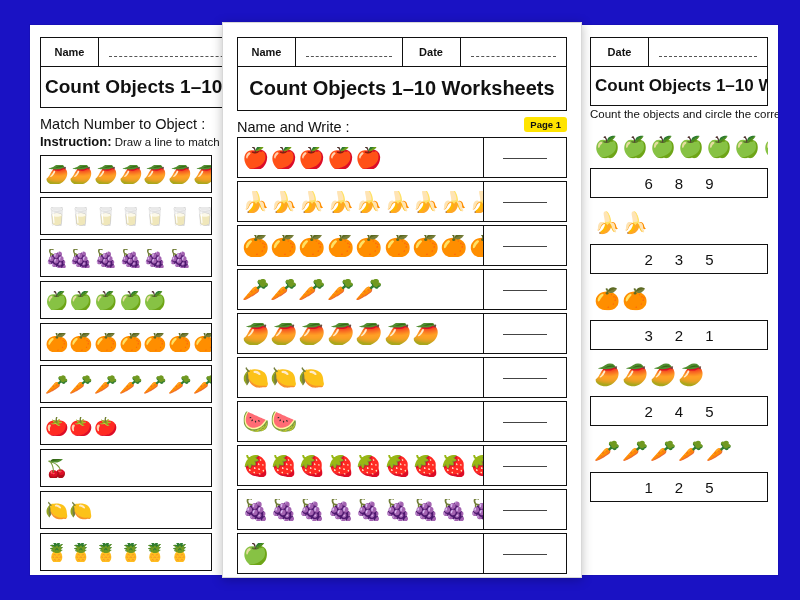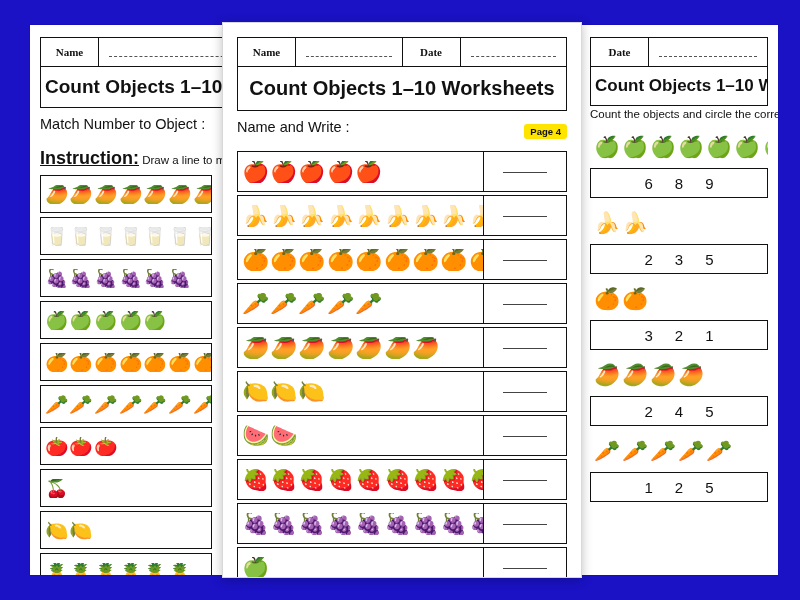--- a/index.html
+++ b/index.html
@@ -57,21 +57,20 @@
   }
 
   
   .namerow {
     display: flex;
     border: 1.5px solid #111;
     height: 30px;
     box-sizing: border-box;
     align-items: stretch;
     background: #fff;
-    font-family: Liberation Serif, serif;
   }
   .namerow .cell {
     display: flex;
     align-items: center;
     justify-content: center;
     box-sizing: border-box;
   }
   .namerow .lbl {
     font-weight: bold;
     font-size: 11px;
@@ -107,30 +106,30 @@
     overflow: hidden;
   }
   .title-left  { font-size: 19px; padding: 9px 4px; }
   .title-center{ font-size: 20px; padding: 10px 4px; }
   .title-right { font-size: 17px; padding: 9px 4px; }
 
   
   .subhead {
     font-size: 14.5px;
     color: #111;
-    margin: 8px 0 16px 0;
+    margin: 8px 0 2px 0;
     white-space: nowrap;
   }
   .instruction {
     font-size: 11.5px;
     color: #111;
     margin: 2px 0 6px 0;
     white-space: nowrap;
   }
-  .instruction b { font-size: 18px; text-decoration: underline; }
+  .instruction b { font-size: 13px; }
 
   .headline-row {
     display: flex;
     align-items: center;
     justify-content: space-between;
   }
   .page-badge {
     background: #ffe400;
     color: #111;
     font-size: 9.5px;
@@ -413,21 +412,21 @@
   <div class="sheet sheet-center">
     <div class="namerow">
       <div class="cell lbl">Name</div>
       <div class="cell line"></div>
       <div class="cell lbl">Date</div>
       <div class="cell line"></div>
     </div>
     <div class="titlebar title-center">Count Objects 1–10 Worksheets</div>
     <div class="headline-row">
       <div class="subhead">Name and Write :</div>
-      <div class="page-badge">Page 4</div>
+      <div class="page-badge">Page 1</div>
     </div>
     <div class="center-rows">
       <div class="rowbox">
         <div class="left-cell">
             <div class="objs">
               <span class="emoji">🍎</span>
               <span class="emoji">🍎</span>
               <span class="emoji">🍎</span>
               <span class="emoji">🍎</span>
               <span class="emoji">🍎</span>

